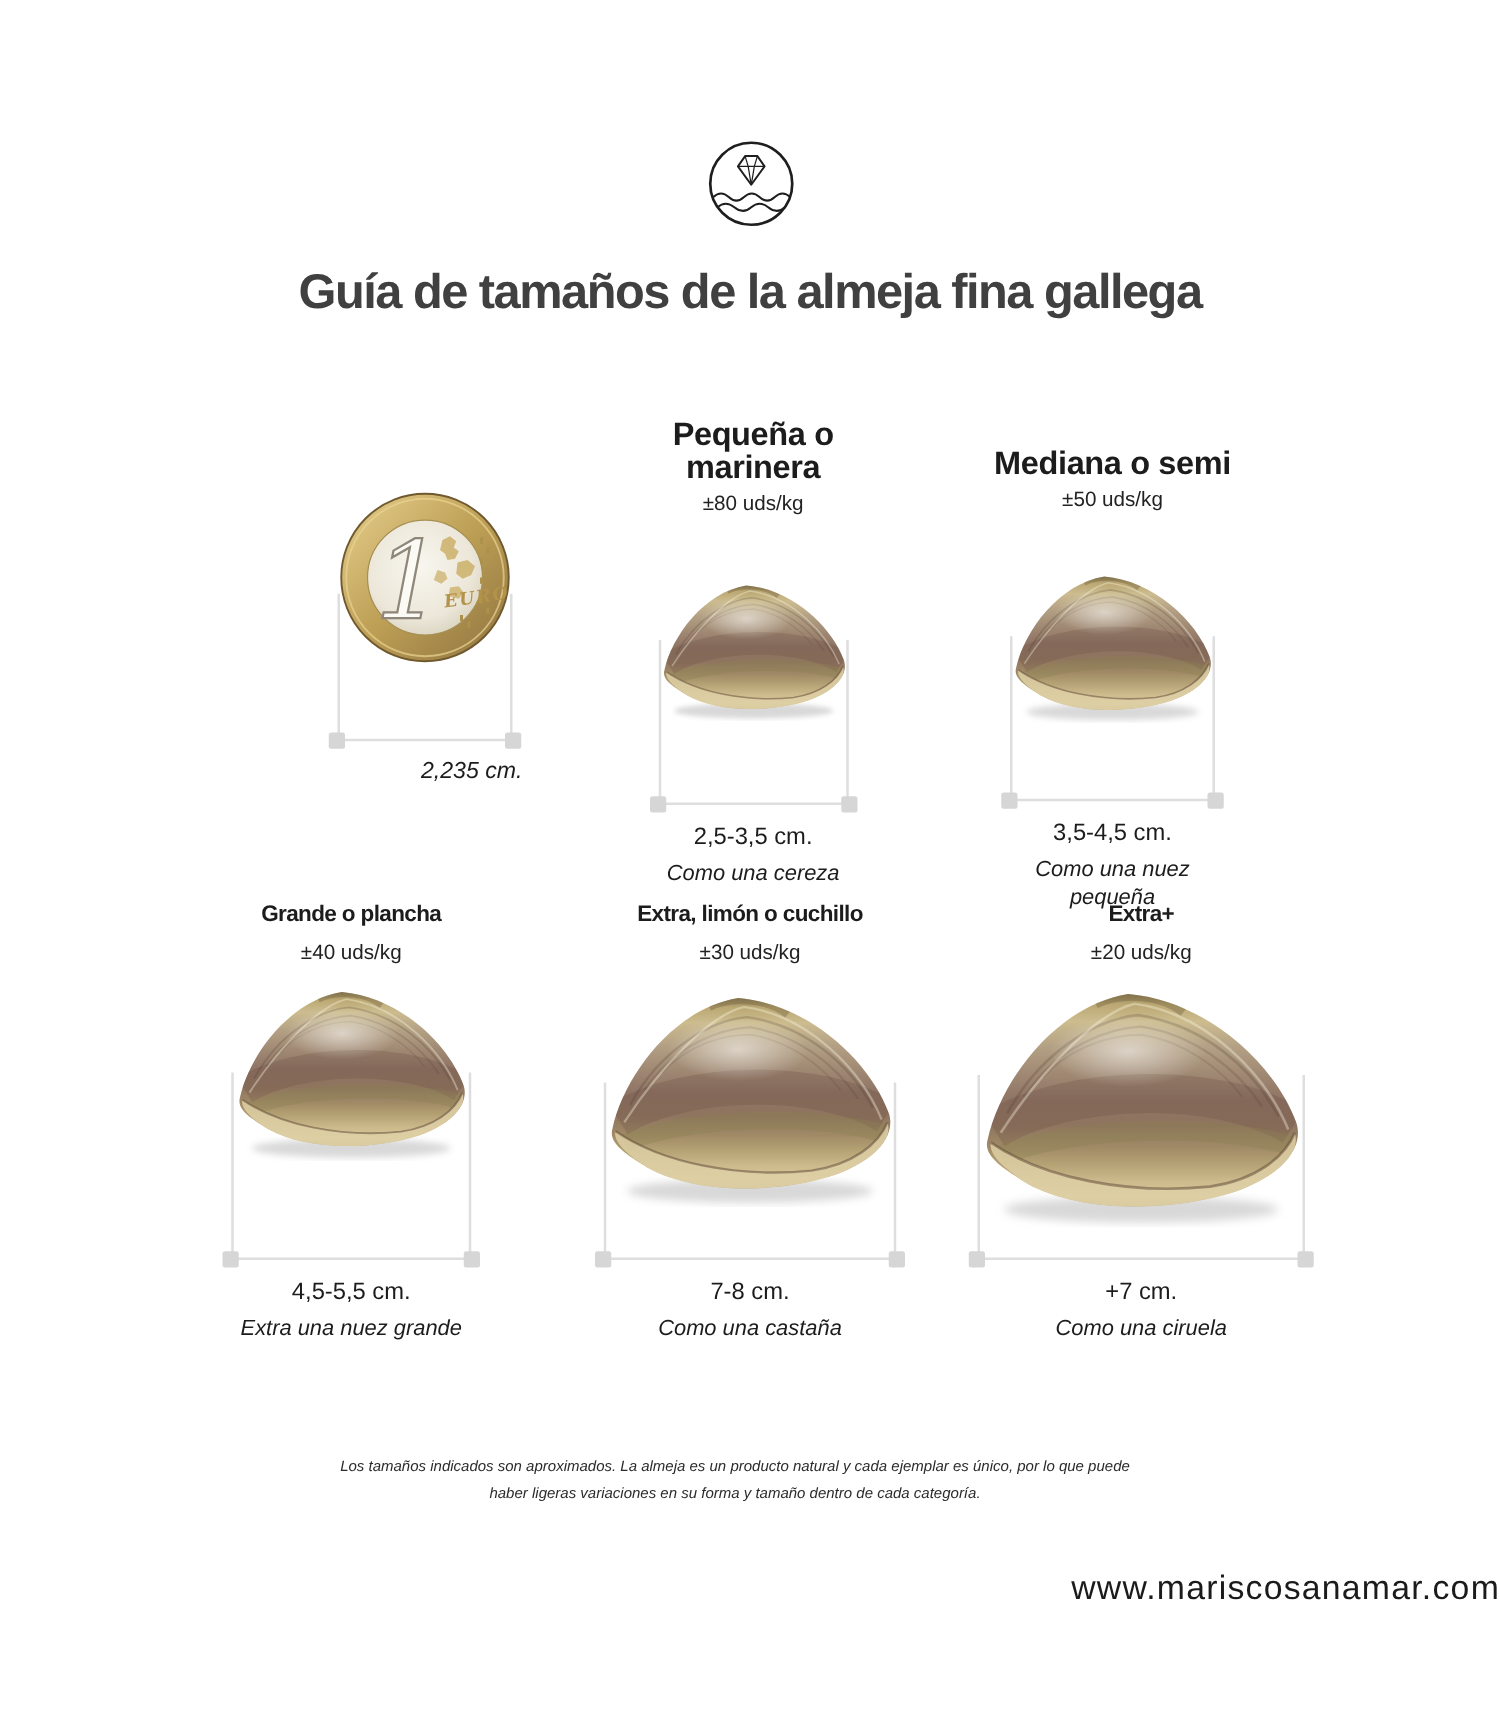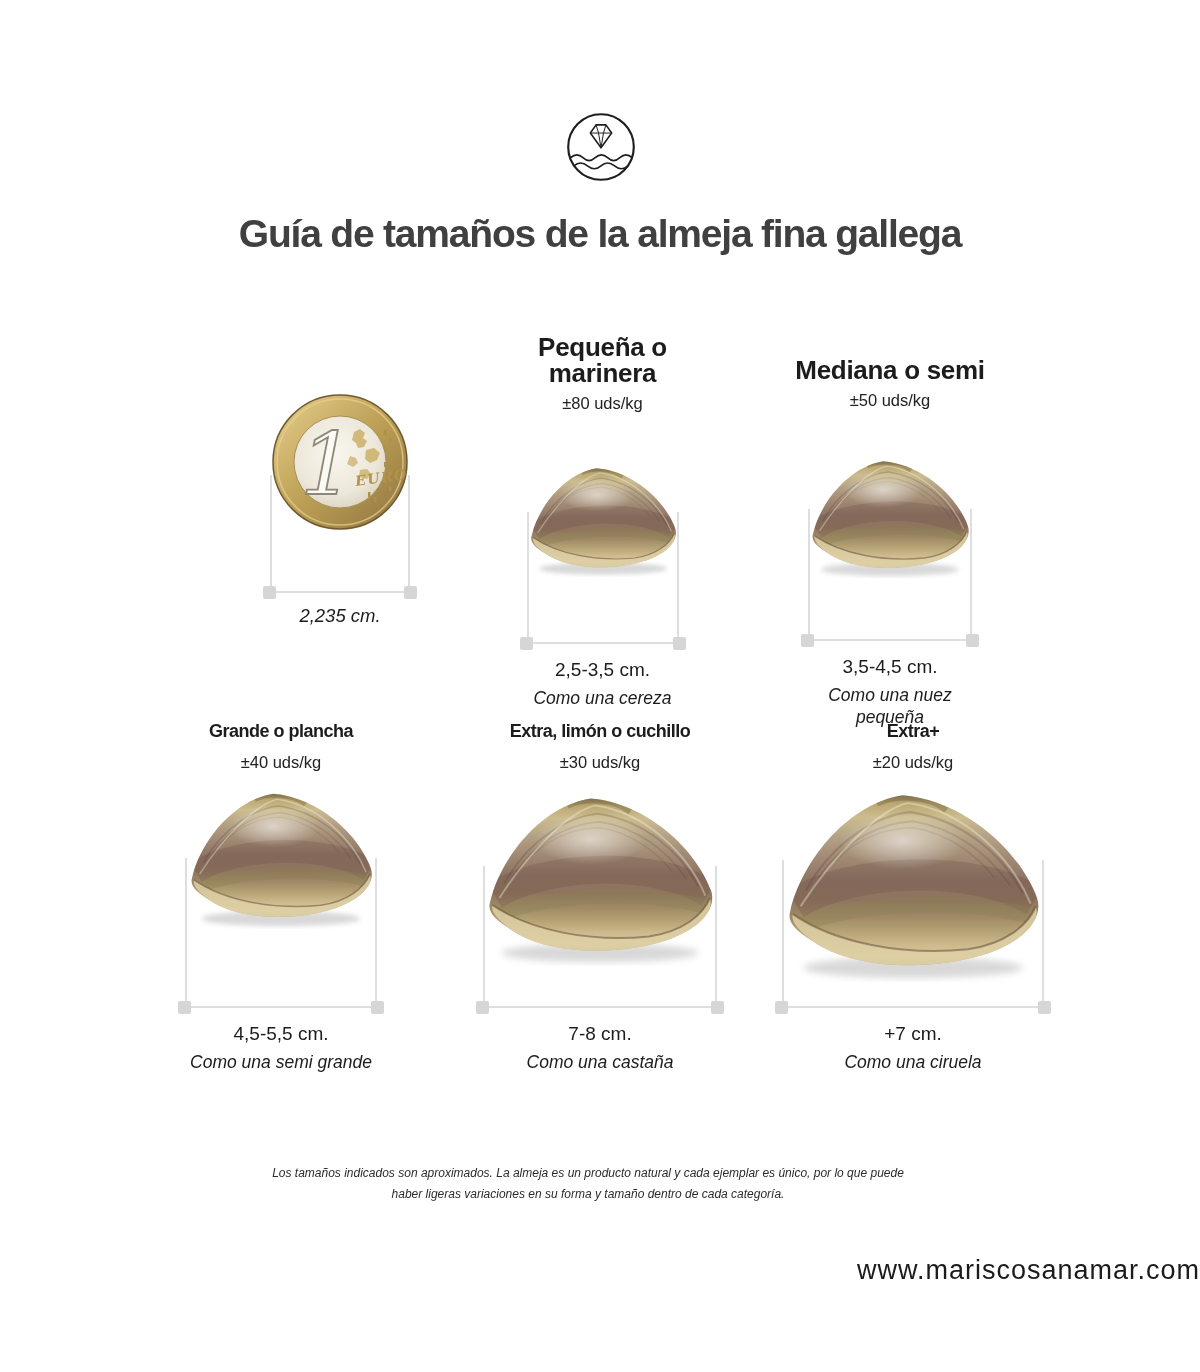--- a/index.html
+++ b/index.html
@@ -34,21 +34,21 @@
   .bracket::after{right:-9px;}
 
   .clam{position:absolute;left:50%;transform:translateX(-50%);z-index:2;}
   .coin{position:absolute;left:50%;transform:translateX(-50%);top:0;z-index:2;}
 
   
   #cell-coin{left:262px;top:392px;width:156px;}
   #cell-coin .figure{height:201px;}
   #cell-coin .coin{width:140px;height:140px;}
   #cell-coin .bracket{width:136px;height:116px;}
-  .coin-size{font-style:italic;font-size:18.5px;color:#1c1c1c;margin-top:12px;}
+  .coin-size{font-style:italic;font-size:18.5px;color:#1c1c1c;margin-top:12px;text-align:right;}
 
   
   #cell-c1{left:505px;top:334px;width:195px;}
   #cell-c1 .figure{margin-top:44px;height:186px;}
   #cell-c1 .clam{top:4px;width:152px;height:116px;}
   #cell-c1 .bracket{width:148px;height:130px;}
 
   #cell-c2{left:795px;top:334px;width:190px;margin-top:23px;}
   #cell-c2 .figure{margin-top:44px;height:186px;}
   #cell-c2 .clam{top:0px;width:164px;height:124px;}
@@ -215,21 +215,21 @@
   <div class="cell row2" id="cell-c3">
     <div class="cat-title">Grande o plancha</div>
     <div class="cat-yield">±40 uds/kg</div>
     <div class="figure">
       <div class="bracket"></div>
       <svg class="clam" viewBox="0 0 200 150">
           <use href="#clamshape"></use>
         </svg>
     </div>
     <div class="size-range">4,5-5,5 cm.</div>
-    <div class="comparison">Como una semi grande</div>
+    <div class="comparison">Extra una nuez grande</div>
   </div>
 
   <div class="cell row2" id="cell-c4">
     <div class="cat-title">Extra, limón o cuchillo</div>
     <div class="cat-yield">±30 uds/kg</div>
     <div class="figure">
       <div class="bracket"></div>
       <svg class="clam" viewBox="0 0 200 150">
           <use href="#clamshape"></use>
         </svg>

